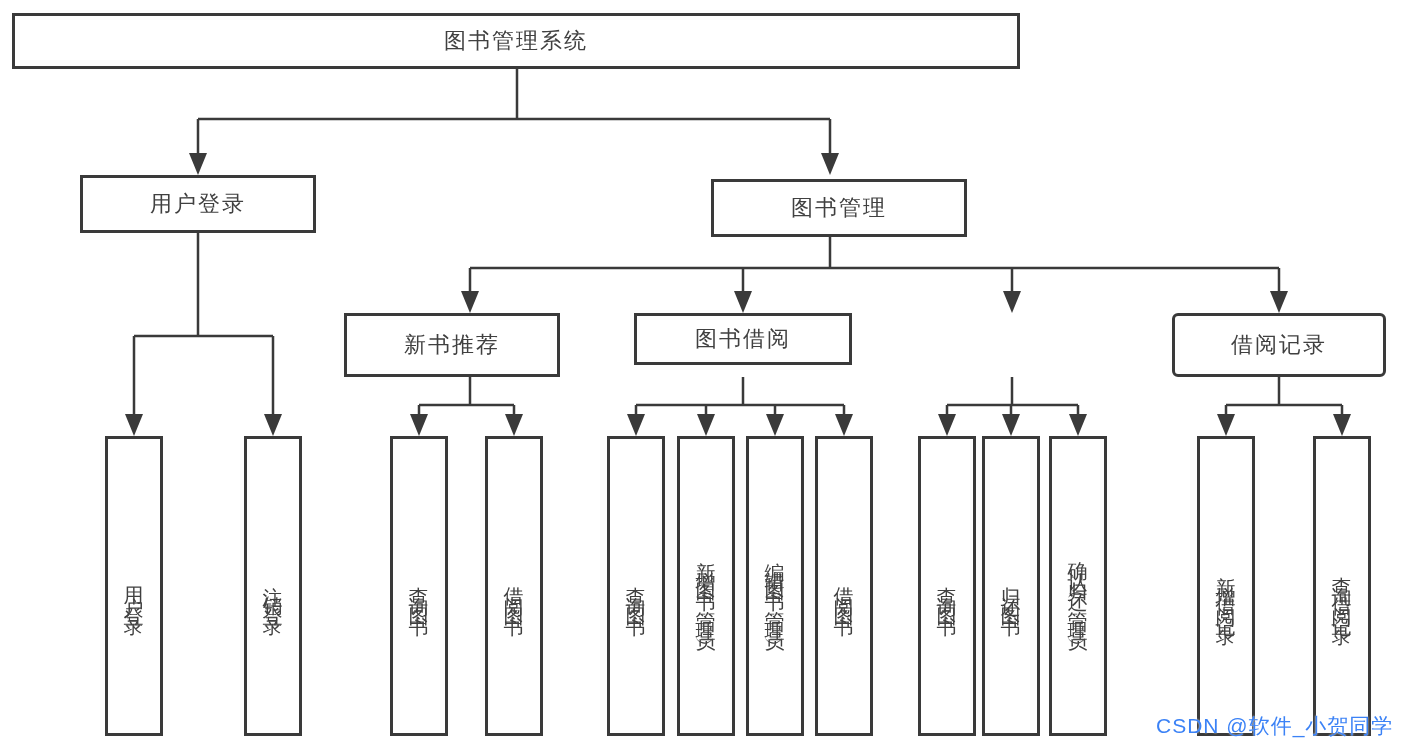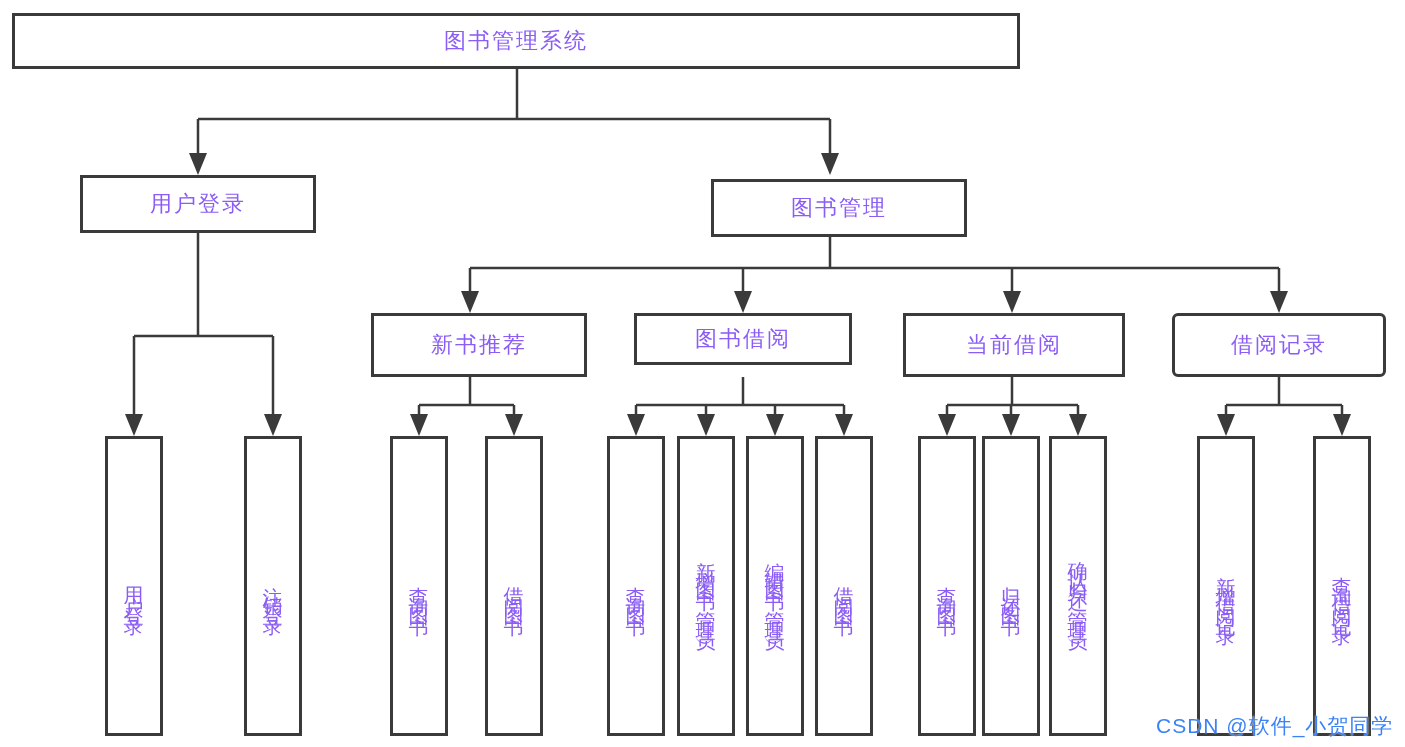--- a/index.html
+++ b/index.html
@@ -10,38 +10,38 @@
     font-family:"Liberation Sans","DejaVu Sans",sans-serif;
     overflow:hidden;
   }
   #connectors{position:absolute;left:0;top:0;width:1405px;height:747px;pointer-events:none;}
   .node{
     position:absolute;
     border:3px solid #3a3a3a;
     background:#ffffff;
     box-sizing:border-box;
     display:flex;align-items:center;justify-content:center;
-    color:#8b5cf6;
+    color:#404040;
   }
   .h-node{font-size:22px;letter-spacing:2px;white-space:nowrap;}
   .v-node{font-size:20px;}
   .v-node .vtext{
     writing-mode:vertical-lr;
     text-orientation:mixed;
     letter-spacing:10px;
     line-height:1;
     margin-bottom:-10px; 
   }
   
   #n-root{left:12px;top:13px;width:1008px;height:56px;}
   
   #n-user-login{left:80px;top:175px;width:236px;height:58px;}
   #n-book-mgmt{left:711px;top:179px;width:256px;height:58px;}
   
-  #n-new-book{left:371px;top:313px;width:216px;height:64px;}
+  #n-new-book{left:344px;top:313px;width:216px;height:64px;}
   #n-book-borrow{left:634px;top:313px;width:218px;height:52px;}
   #n-current-borrow{left:903px;top:313px;width:222px;height:64px;}
   #n-borrow-record{left:1172px;top:313px;width:214px;height:64px;border-radius:6px;}
   
   .leaf{top:436px;width:58px;height:300px;}
   #n-leaf-user-login{left:105px;}
   #n-leaf-logout{left:244px;}
   #n-leaf-query1{left:390px;}
   #n-leaf-borrow1{left:485px;}
   #n-leaf-query2{left:607px;}
@@ -118,23 +118,20 @@
   <div class="node h-node" id="n-book-mgmt">
     <span>图书管理</span>
   </div>
 
   <div class="node h-node" id="n-new-book">
     <span>新书推荐</span>
   </div>
   <div class="node h-node" id="n-book-borrow">
     <span>图书借阅</span>
   </div>
-  <div class="node h-node" id="n-current-borrow">
-    <span>当前借阅</span>
-  </div>
   <div class="node h-node" id="n-borrow-record">
     <span>借阅记录</span>
   </div>
 
   <div class="node v-node leaf" id="n-leaf-user-login">
     <span class="vtext">用户登录</span>
   </div>
   <div class="node v-node leaf" id="n-leaf-logout">
     <span class="vtext">注销登录</span>
   </div>

